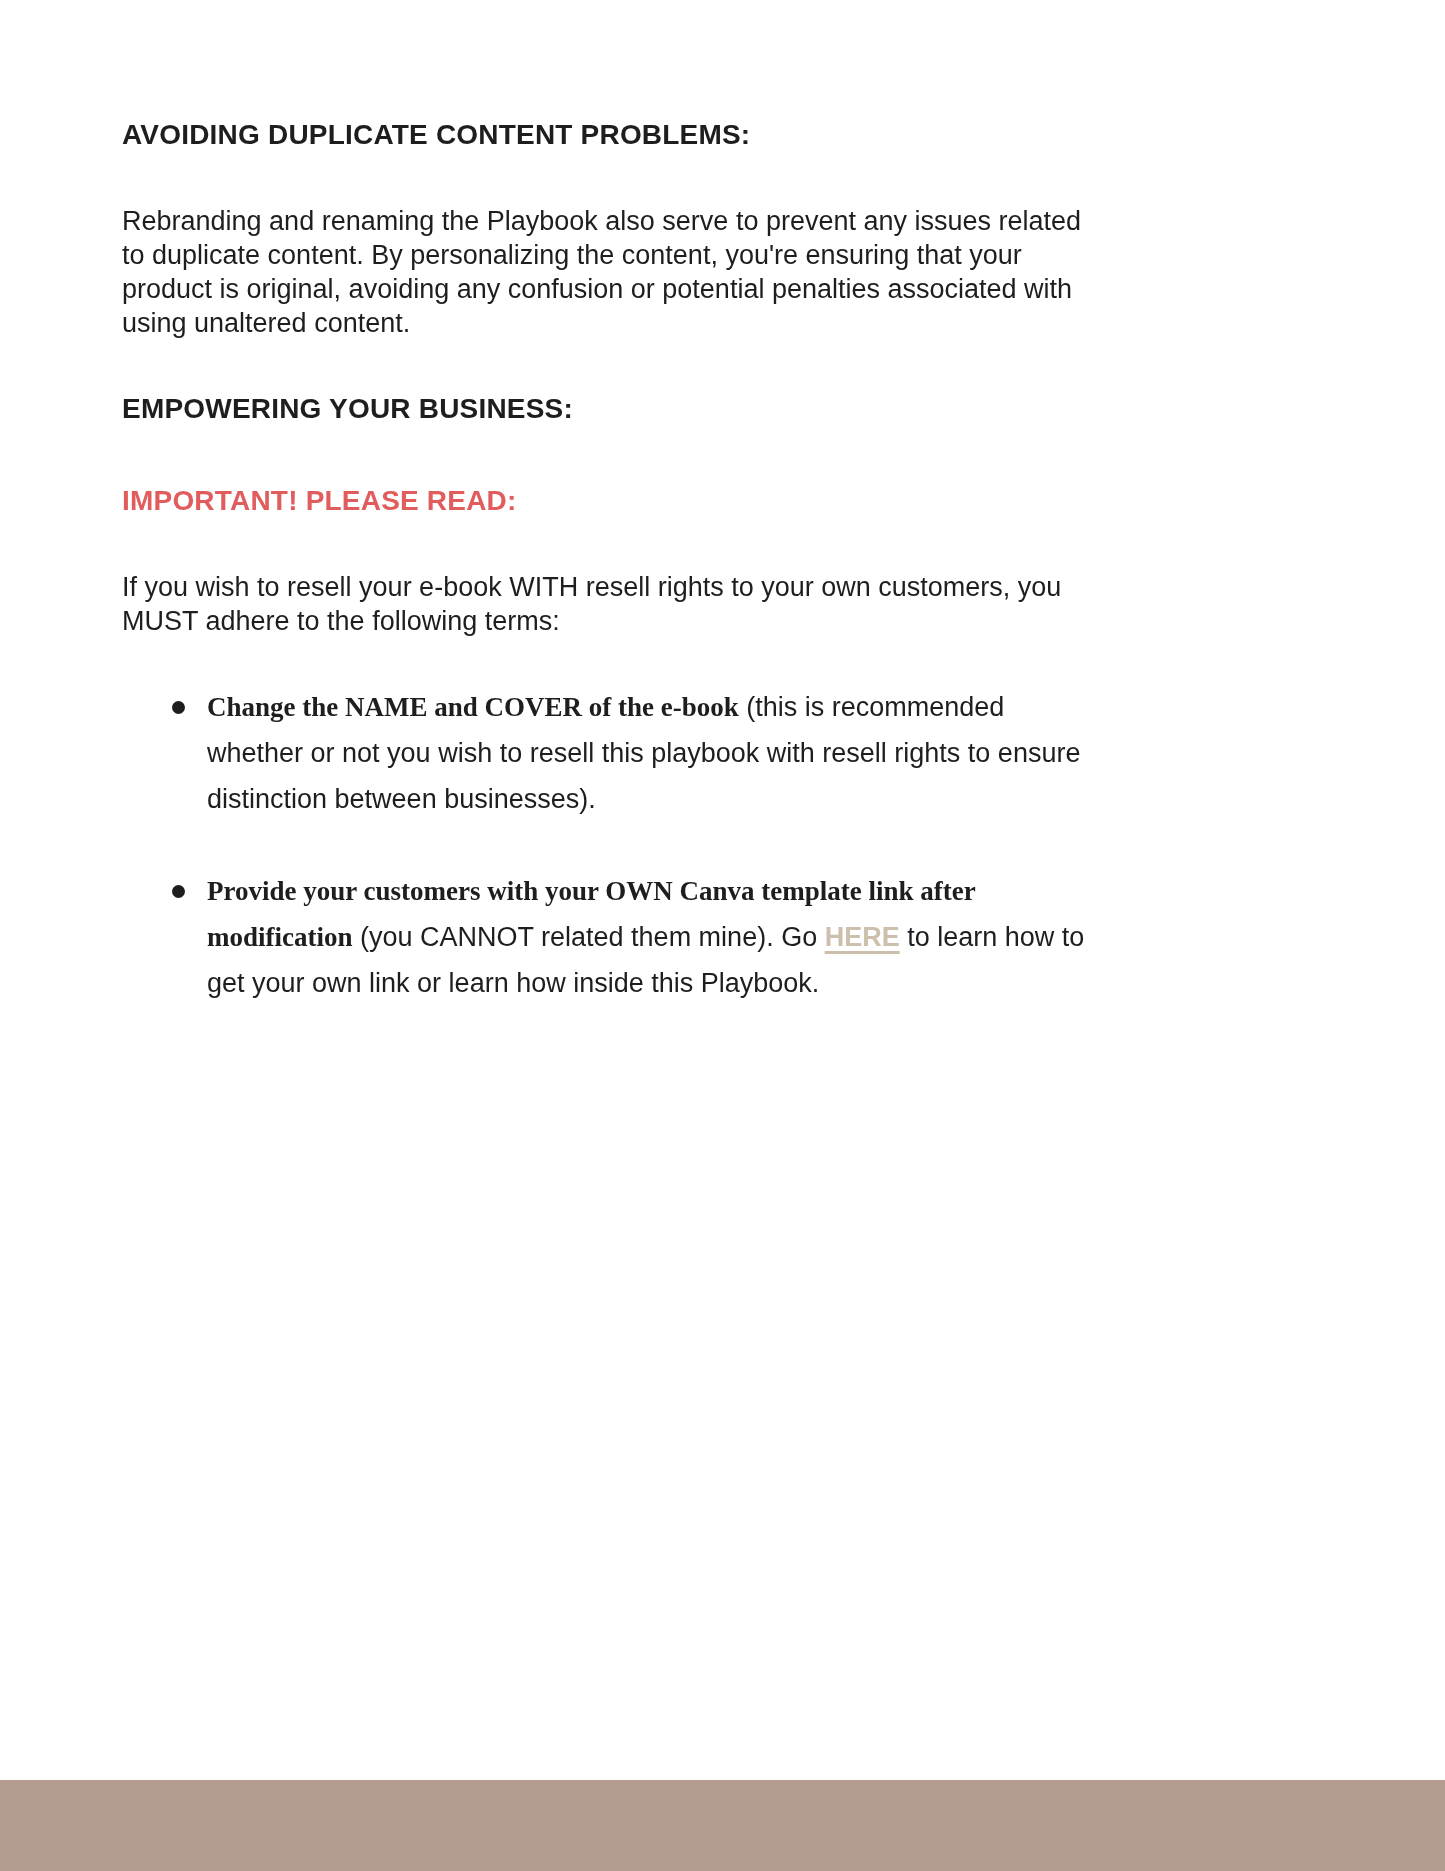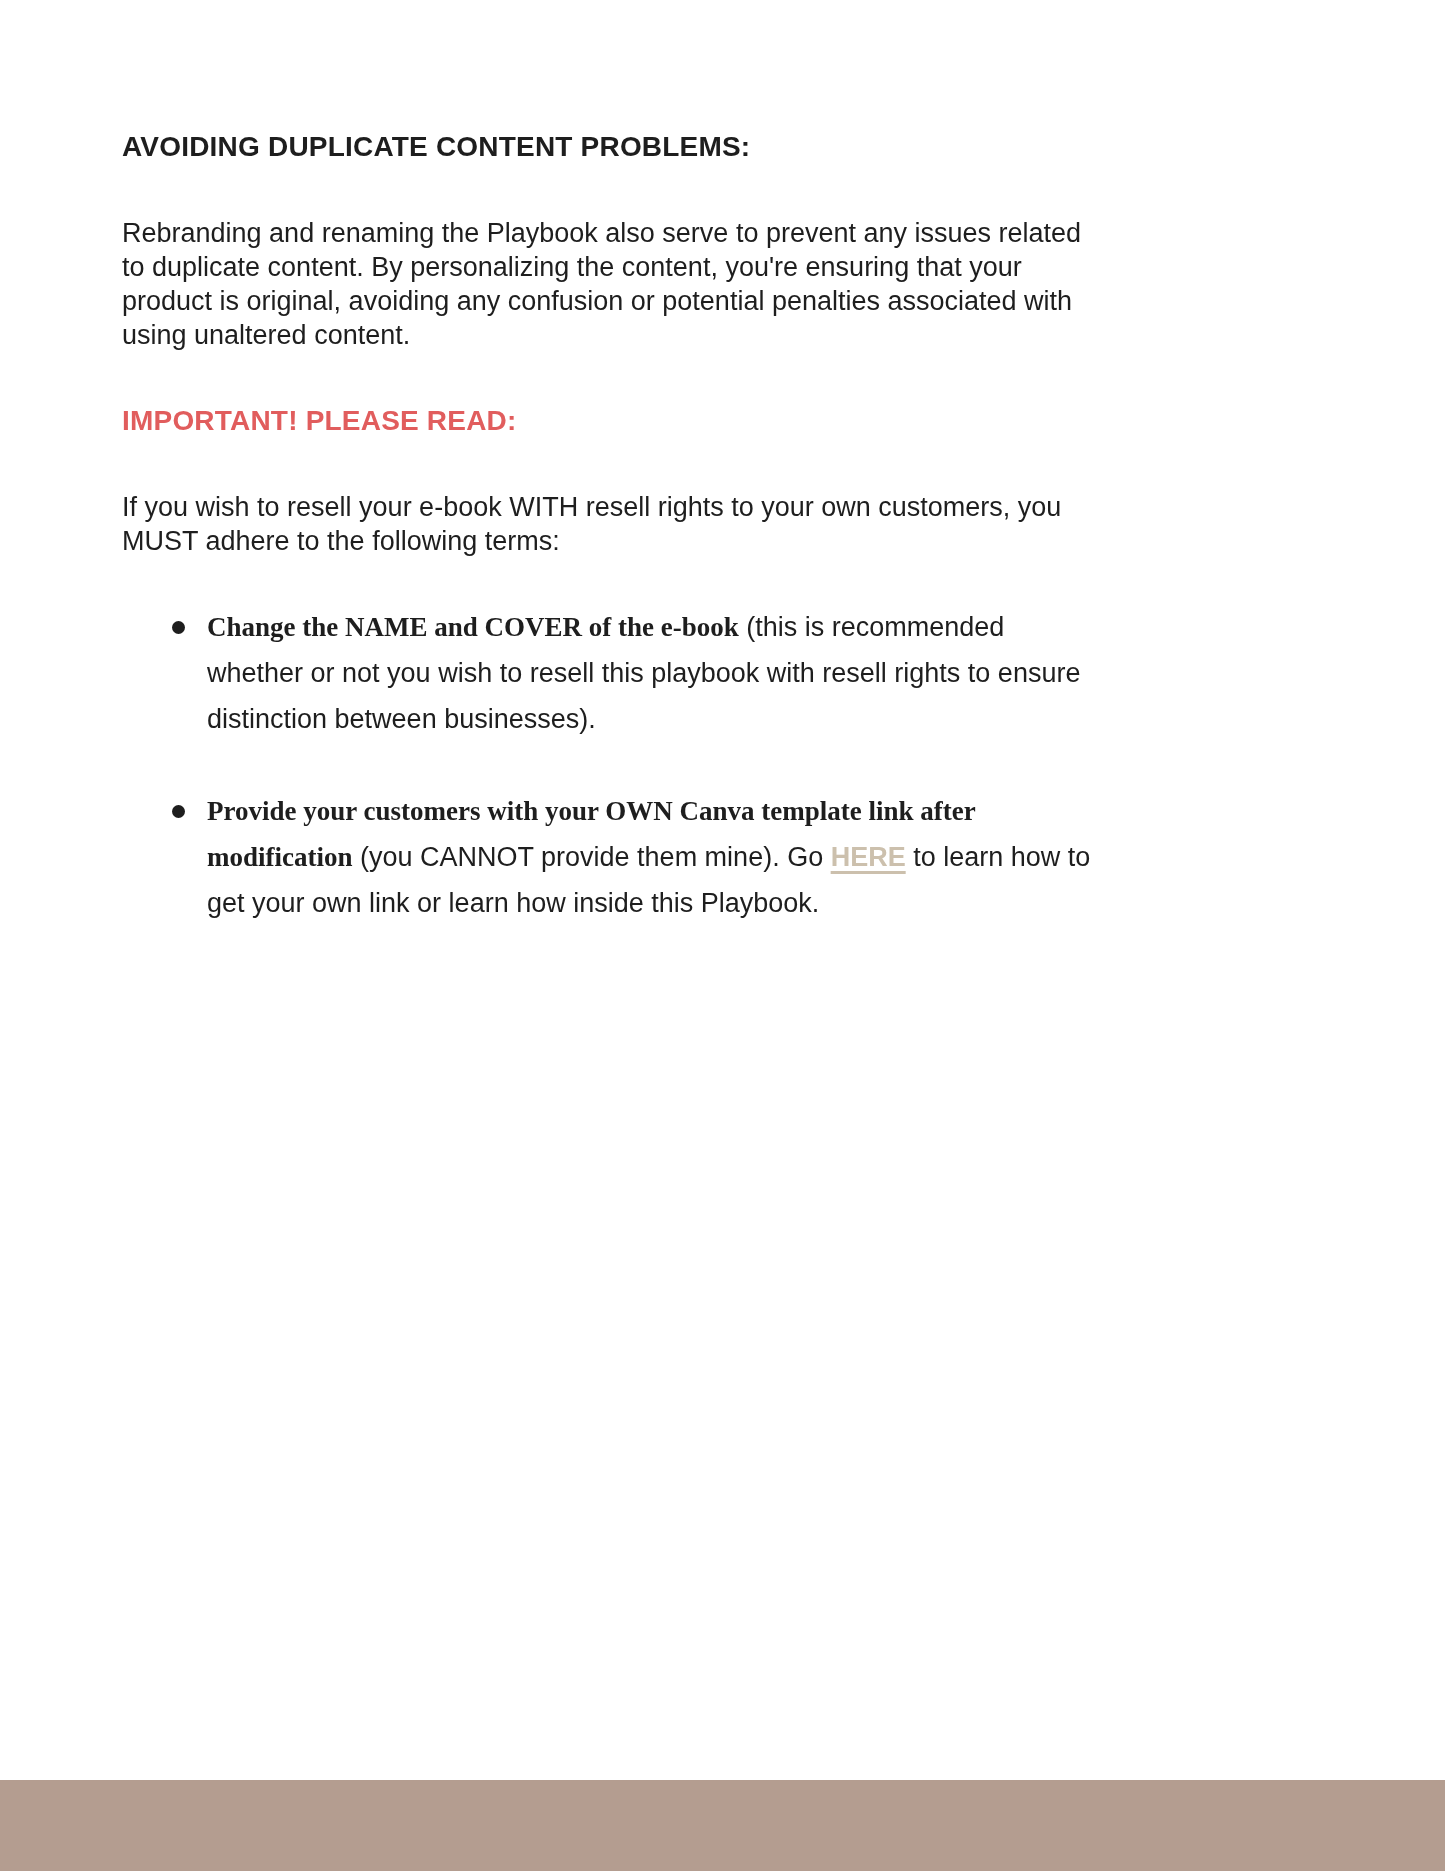--- a/index.html
+++ b/index.html
@@ -19,21 +19,21 @@
     overflow: hidden;
     font-family: "Liberation Sans", "DejaVu Sans", sans-serif;
     color: var(--text);
   }
   .content {
     position: absolute;
     left: 122px;
     top: 112px;
     width: 972px;
   }
-  .content > * { margin-bottom: 46px; margin-top: 12px; }
+  .content > * { margin-bottom: 46px; }
   .section-heading {
     font-size: 28px;
     font-weight: 700;
     letter-spacing: 0.2px;
     line-height: 46px;
     color: var(--text);
   }
   .section-heading.red { color: var(--accent); }
   .body-text {
     font-size: 27px;
@@ -84,34 +84,35 @@
 </head>
 <body>
 
 <div class="page">
   <div class="content">
 
     <h2 class="section-heading">AVOIDING DUPLICATE CONTENT PROBLEMS:</h2>
 
     <p class="body-text">Rebranding and renaming the Playbook also serve to prevent any issues related to duplicate content. By personalizing the content, you're ensuring that your product is original, avoiding any confusion or potential penalties associated with using unaltered content.</p>
 
+    <h2 class="section-heading">EMPOWERING YOUR BUSINESS:</h2>
 
 
     <h2 class="section-heading red">IMPORTANT! PLEASE READ:</h2>
 
     <p class="body-text bold">If you wish to resell your e-book WITH resell rights to your own customers, you MUST adhere to the following terms:</p>
 
     <ul class="terms-list">
       <li>
         <span class="bullet-dot"></span>
         <span class="bold-lead">Change the NAME and COVER of the e-book</span><span> (this is recommended whether or not you wish to resell this playbook with resell rights to ensure distinction between businesses).</span>
       </li>
       <li>
         <span class="bullet-dot"></span>
-        <span class="bold-lead">Provide your customers with your OWN Canva template link after modification</span><span> (you CANNOT provide them mine). Go </span><a class="here-link">HERE</a><span> to learn how to get your own link or learn how inside this Playbook.</span>
+        <span class="bold-lead">Provide your customers with your OWN Canva template link after modification</span><span> (you CANNOT related them mine). Go </span><a class="here-link">HERE</a><span> to learn how to get your own link or learn how inside this Playbook.</span>
       </li>
     </ul>
 
 
   </div>
 
   <div class="footer-bar"></div>
 </div>
 
 </body></html>

